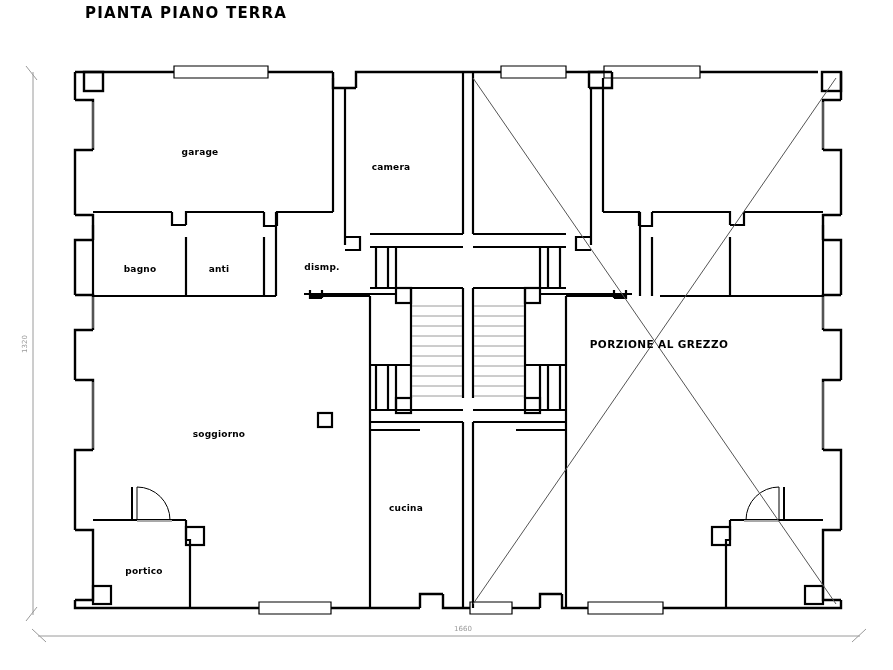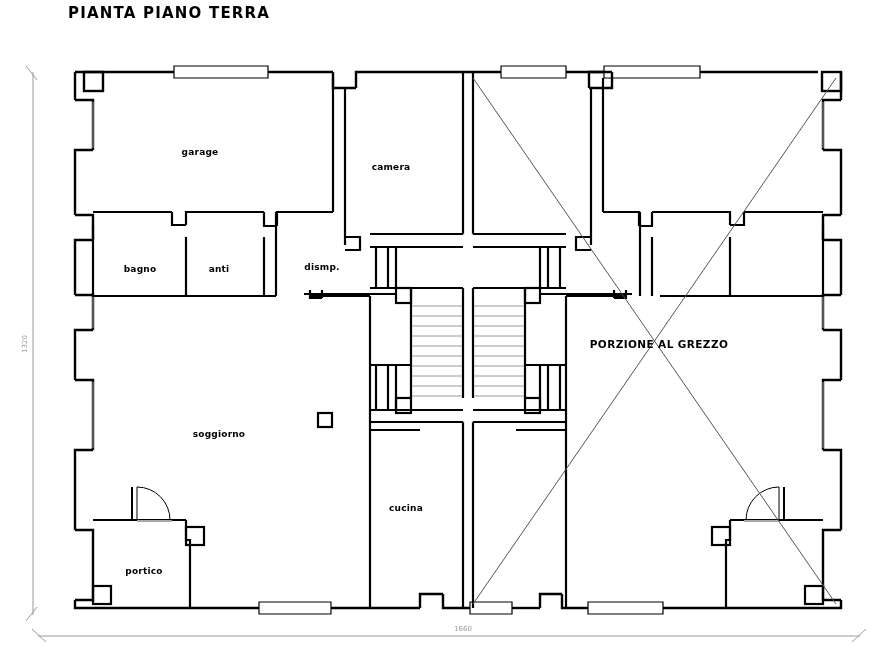--- a/index.html
+++ b/index.html
@@ -1,21 +1,21 @@
 <!DOCTYPE html>
 <html><head>
 <meta charset="utf-8">
 <style>
   html,body{margin:0;padding:0;background:#ffffff;}
   body{
     width:893px;height:670px;position:relative;overflow:hidden;
     font-family:"DejaVu Sans", sans-serif;
   }
   #plan-title{
-    position:absolute;left:68px;top:4px;
+    position:absolute;left:85px;top:4px;
     font-family:"DejaVu Sans", sans-serif;
     font-size:15px;font-weight:bold;letter-spacing:1.2px;
     color:#000;white-space:nowrap;
   }
   #drawing{position:absolute;left:0;top:0;width:893px;height:670px;}
   .rm-label{
     font-family:"DejaVu Sans", sans-serif;
     font-size:9px;font-weight:bold;fill:#000;text-anchor:middle;
     letter-spacing:0.2px;
   }

